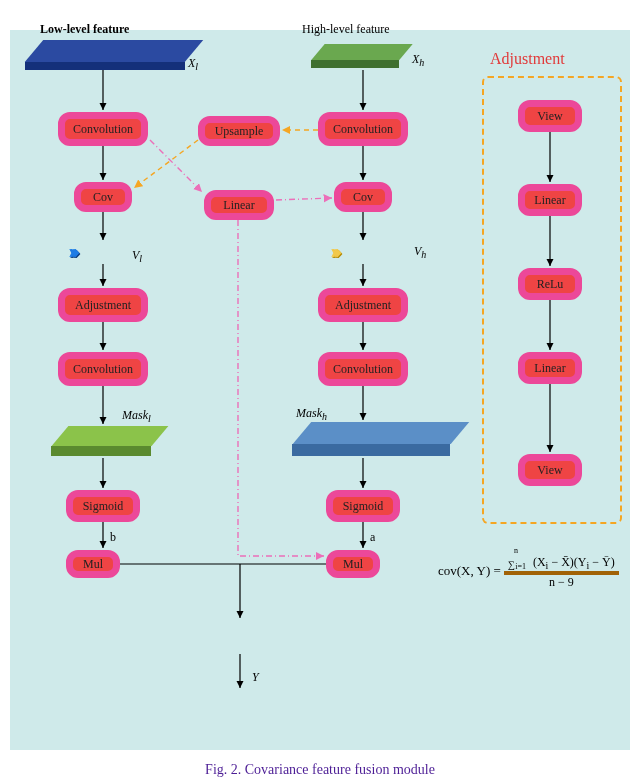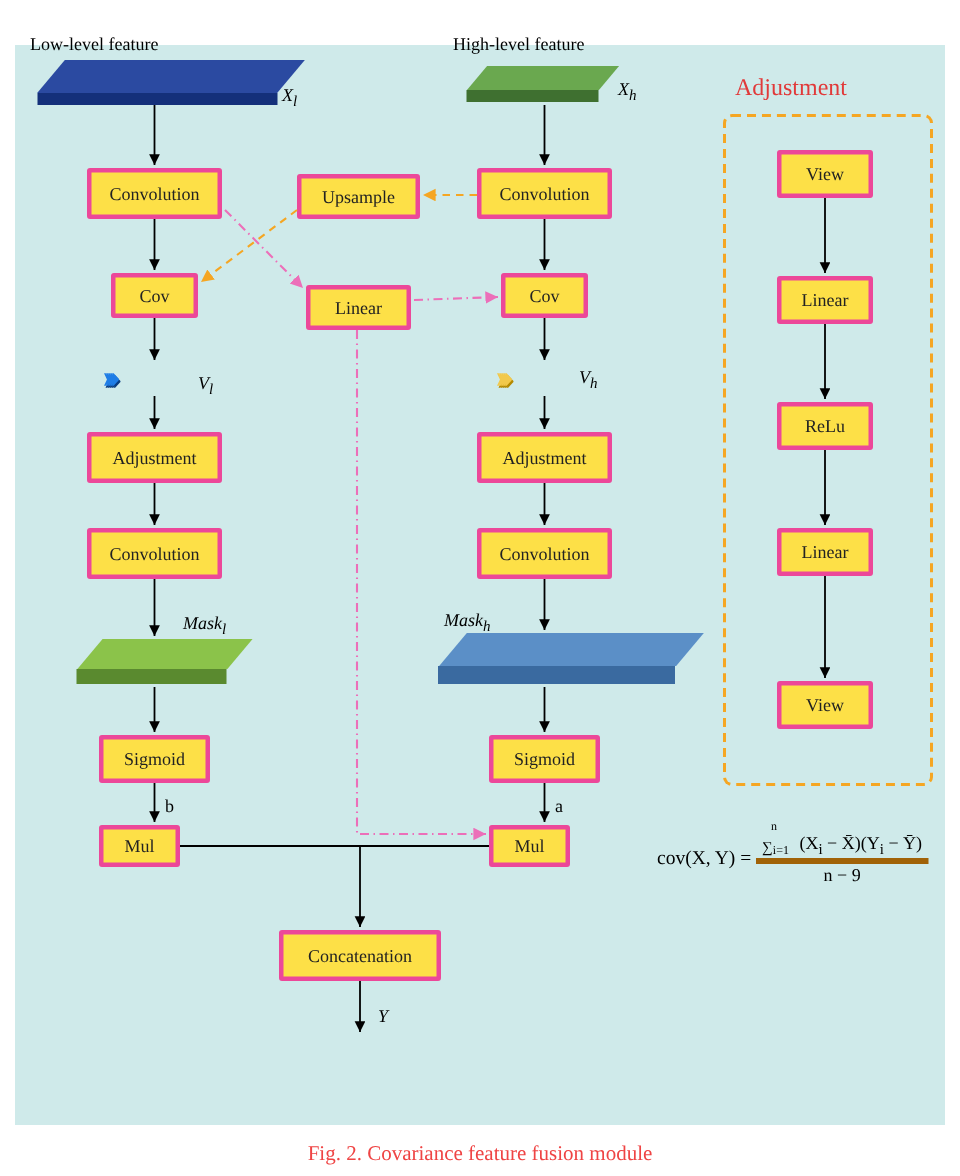--- a/index.html
+++ b/index.html
@@ -17,23 +17,23 @@
   .diagram-bg {
     position: absolute;
     left: 10px;
     top: 30px;
     width: 620px;
     height: 720px;
     background: #cfeaea;
   }
   .node {
     position: absolute;
-    background: #fde047;
-    border: 3px solid #ec4899;
-    border-radius: 2px;
+    background: #ef4444;
+    border: 7px solid #ec4899;
+    border-radius: 12px;
     display: flex;
     align-items: center;
     justify-content: center;
     font-size: 12px;
     color: #222;
     box-sizing: border-box;
   }
   .label {
     position: absolute;
     font-size: 12px;
@@ -63,21 +63,21 @@
     letter-spacing: -6px;
     font-weight: bold;
   }
   .blue-chev { color: #1f7de6; text-shadow: 1px 1px 0 #0a3d80; }
   .gold-chev { color: #f2c94c; text-shadow: 1px 1px 0 #b58a00; }
   .caption {
     position: absolute;
     left: 0; right: 0;
     text-align: center;
     font-size: 14px;
-    color: #ef4444;
+    color: #4c1d95;
   }
   .formula {
     position: absolute;
     font-size: 13px;
   }
   .frac {
     display: inline-block;
     vertical-align: middle;
     text-align: center;
   }
@@ -91,21 +91,21 @@
     pointer-events: none;
   }
 </style>
 </head>
 <body>
 
 <div class="canvas">
 
   <div class="diagram-bg"></div>
 
-  <div class="label" style="left:20px; top:22px;">Low-level feature</div>
+  <div class="label" style="left:40px; top:22px;font-weight:bold;">Low-level feature</div>
   <div class="label" style="left:302px; top:22px;">High-level feature</div>
 
   <div>
     <div class="slab-top" style="left:34px; top:40px; width:160px; height:22px; background:#2b4aa1;"></div>
     <div class="slab-side" style="left:25px; top:62px; width:160px; height:8px; background:#14307a;"></div>
   </div>
   <div class="label italic" style="left:188px; top:56px;">
     <span>X</span><sub>l</sub>
   </div>
 
@@ -145,21 +145,21 @@
   <div class="label" style="left:110px; top:530px;">b</div>
   <div class="node" style="left:66px; top:550px; width:54px; height:28px;">Mul</div>
 
   <div class="node" style="left:198px; top:116px; width:82px; height:30px;">Upsample</div>
   <div class="node" style="left:204px; top:190px; width:70px; height:30px;">Linear</div>
 
   <div class="node" style="left:318px; top:112px; width:90px; height:34px;">Convolution</div>
   <div class="node" style="left:334px; top:182px; width:58px; height:30px;">Cov</div>
 
   <div class="chevrons gold-chev" style="left:330px; top:238px;">›››››</div>
-  <div class="label italic" style="left:386px; top:244px;">
+  <div class="label italic" style="left:414px; top:244px;">
     <span>V</span><sub>h</sub>
   </div>
 
   <div class="node" style="left:318px; top:288px; width:90px; height:34px;">Adjustment</div>
   <div class="node" style="left:318px; top:352px; width:90px; height:34px;">Convolution</div>
 
   <div class="label italic" style="left:296px; top:406px;">
     <span>Mask</span><sub>h</sub>
   </div>
 
@@ -171,21 +171,20 @@
   <div class="node" style="left:326px; top:490px; width:74px; height:32px;">Sigmoid</div>
   <div class="label" style="left:370px; top:530px;">a</div>
   <div class="node" style="left:326px; top:550px; width:54px; height:28px;">Mul</div>
 
   <div class="node" style="left:518px; top:100px; width:64px; height:32px;">View</div>
   <div class="node" style="left:518px; top:184px; width:64px; height:32px;">Linear</div>
   <div class="node" style="left:518px; top:268px; width:64px; height:32px;">ReLu</div>
   <div class="node" style="left:518px; top:352px; width:64px; height:32px;">Linear</div>
   <div class="node" style="left:518px; top:454px; width:64px; height:32px;">View</div>
 
-  <div class="node" style="left:186px; top:620px; width:108px; height:34px;">Concatenation</div>
 
   <div class="label italic" style="left:252px; top:670px;">Y</div>
 
   <div class="formula" style="left:438px; top:554px;">
     <span>cov(X, Y) =</span>
     <span class="frac">
       <span class="num">
         <span style="font-size:10px; position:relative; top:2px;">∑</span><sub style="font-size:8px;">i=1</sub><sup style="font-size:8px; position:relative; left:-12px; top:-8px;">n</sup>
         <span>(X</span><sub>i</sub><span> − X̄)(Y</span><sub>i</sub><span> − Ȳ)</span>
       </span>

